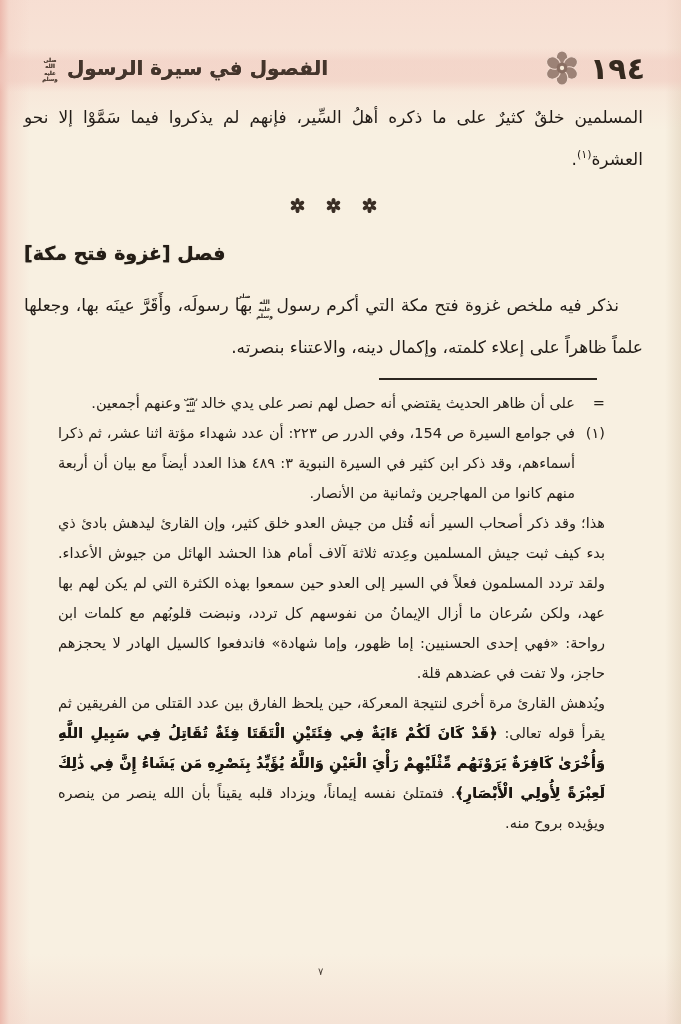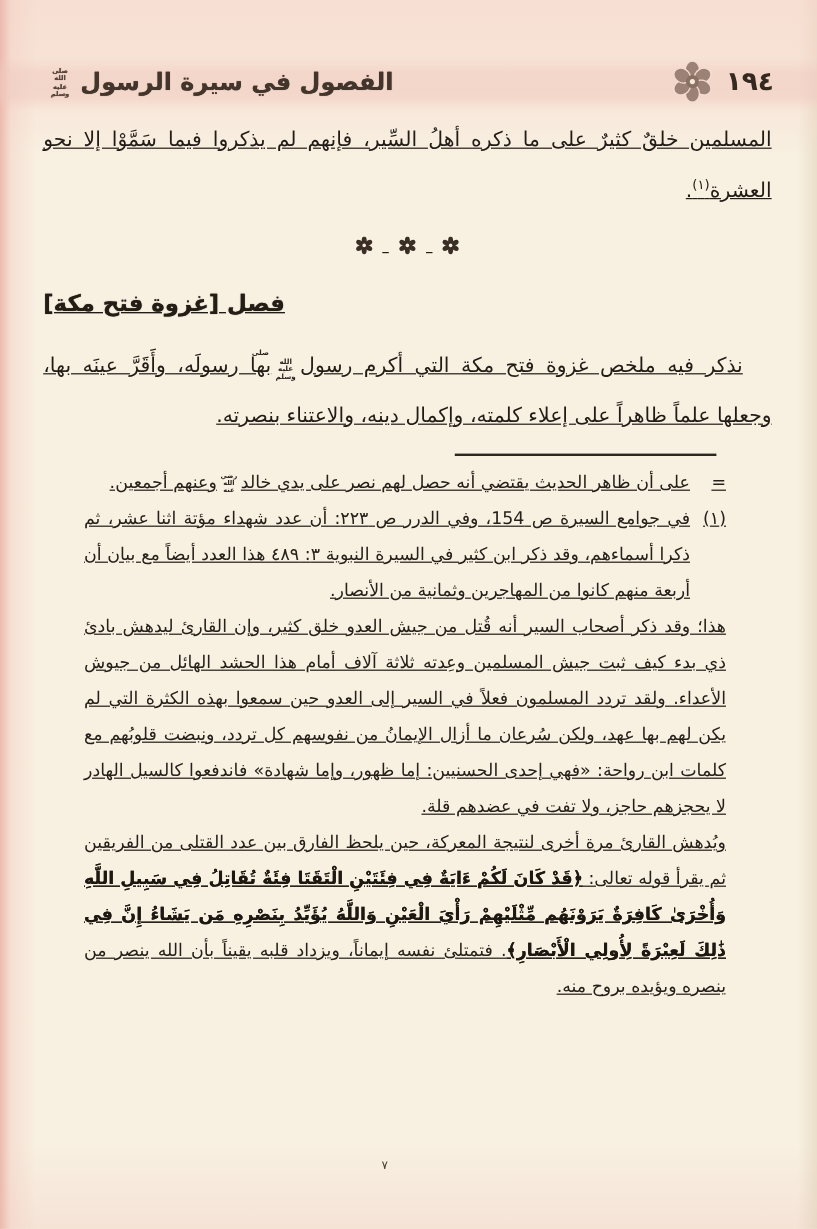--- a/index.html
+++ b/index.html
@@ -29,35 +29,35 @@
     font-size:20px;font-weight:bold;color:#44352c;
     letter-spacing:-0.5px;
     text-shadow:0 0 .6px #44352c;
   }
   .header-title .seal{color:#5a483d;}
   .header-page{
     position:absolute;right:36px;top:2px;
     display:flex;align-items:center;gap:10px;direction:ltr;
   }
   .page-number{
-    font-size:22px;font-weight:bold;color:#35291f;letter-spacing:2px;
+    font-size:30px;font-weight:bold;color:#35291f;letter-spacing:2px;
   }
   
   .seal{
     display:inline-block;width:20px;margin:0 2px;
     font-size:6px;line-height:1.1;font-weight:bold;
     text-align:center;vertical-align:middle;color:#2a241e;
     white-space:normal;
   }
   .seal-small{width:16px;font-size:5.5px;}
   
   .main{
-    position:absolute;top:96px;right:38px;left:36px;
+    position:absolute;top:96px;right:38px;left:24px;
     text-align:justify;
-    font-size:17px;line-height:42px;text-decoration:underline;
+    font-size:17px;line-height:42px;
   }
   .main p{margin:0;}
   .p-indent{text-indent:24px;}
   .p-return{margin-top:6px;}
   .fn-ref{font-size:11px;vertical-align:super;line-height:0;}
   .divider{
     text-align:center;margin:14px 0 4px 0;line-height:20px;
   }
   .divider svg{margin:0 8px;vertical-align:middle;}
   .section-heading{

